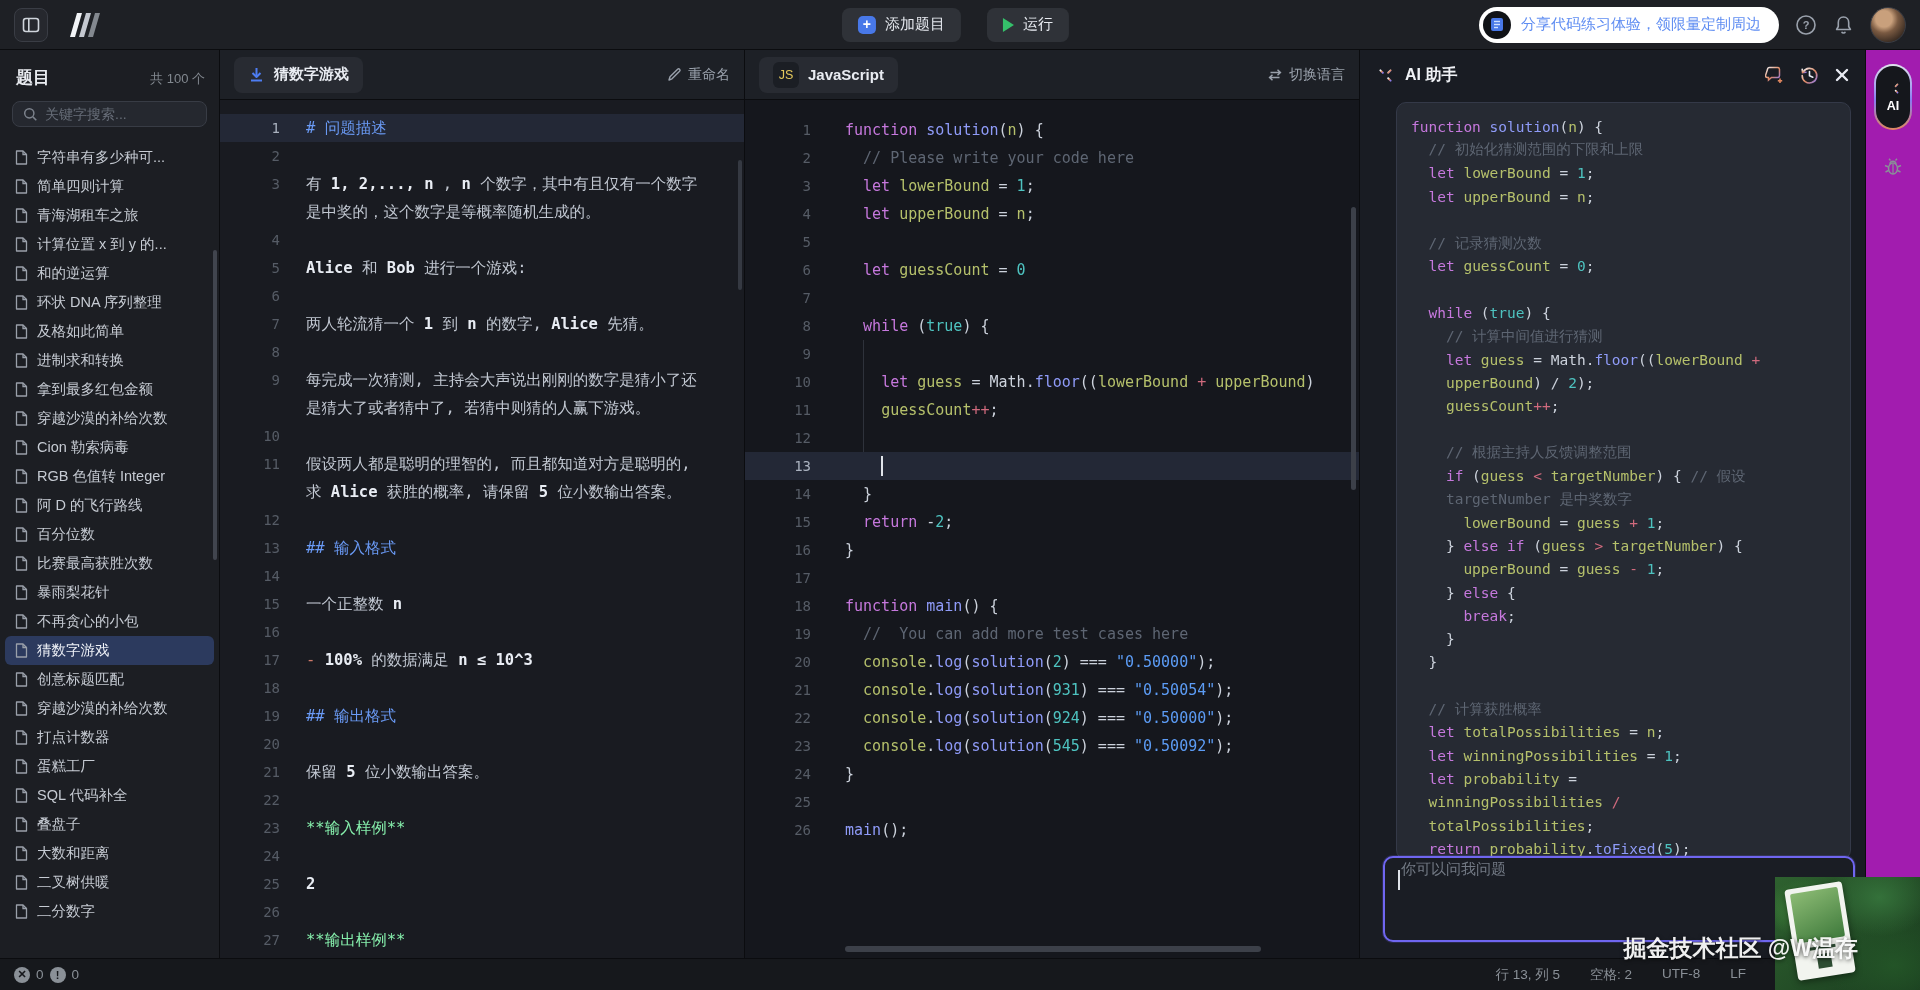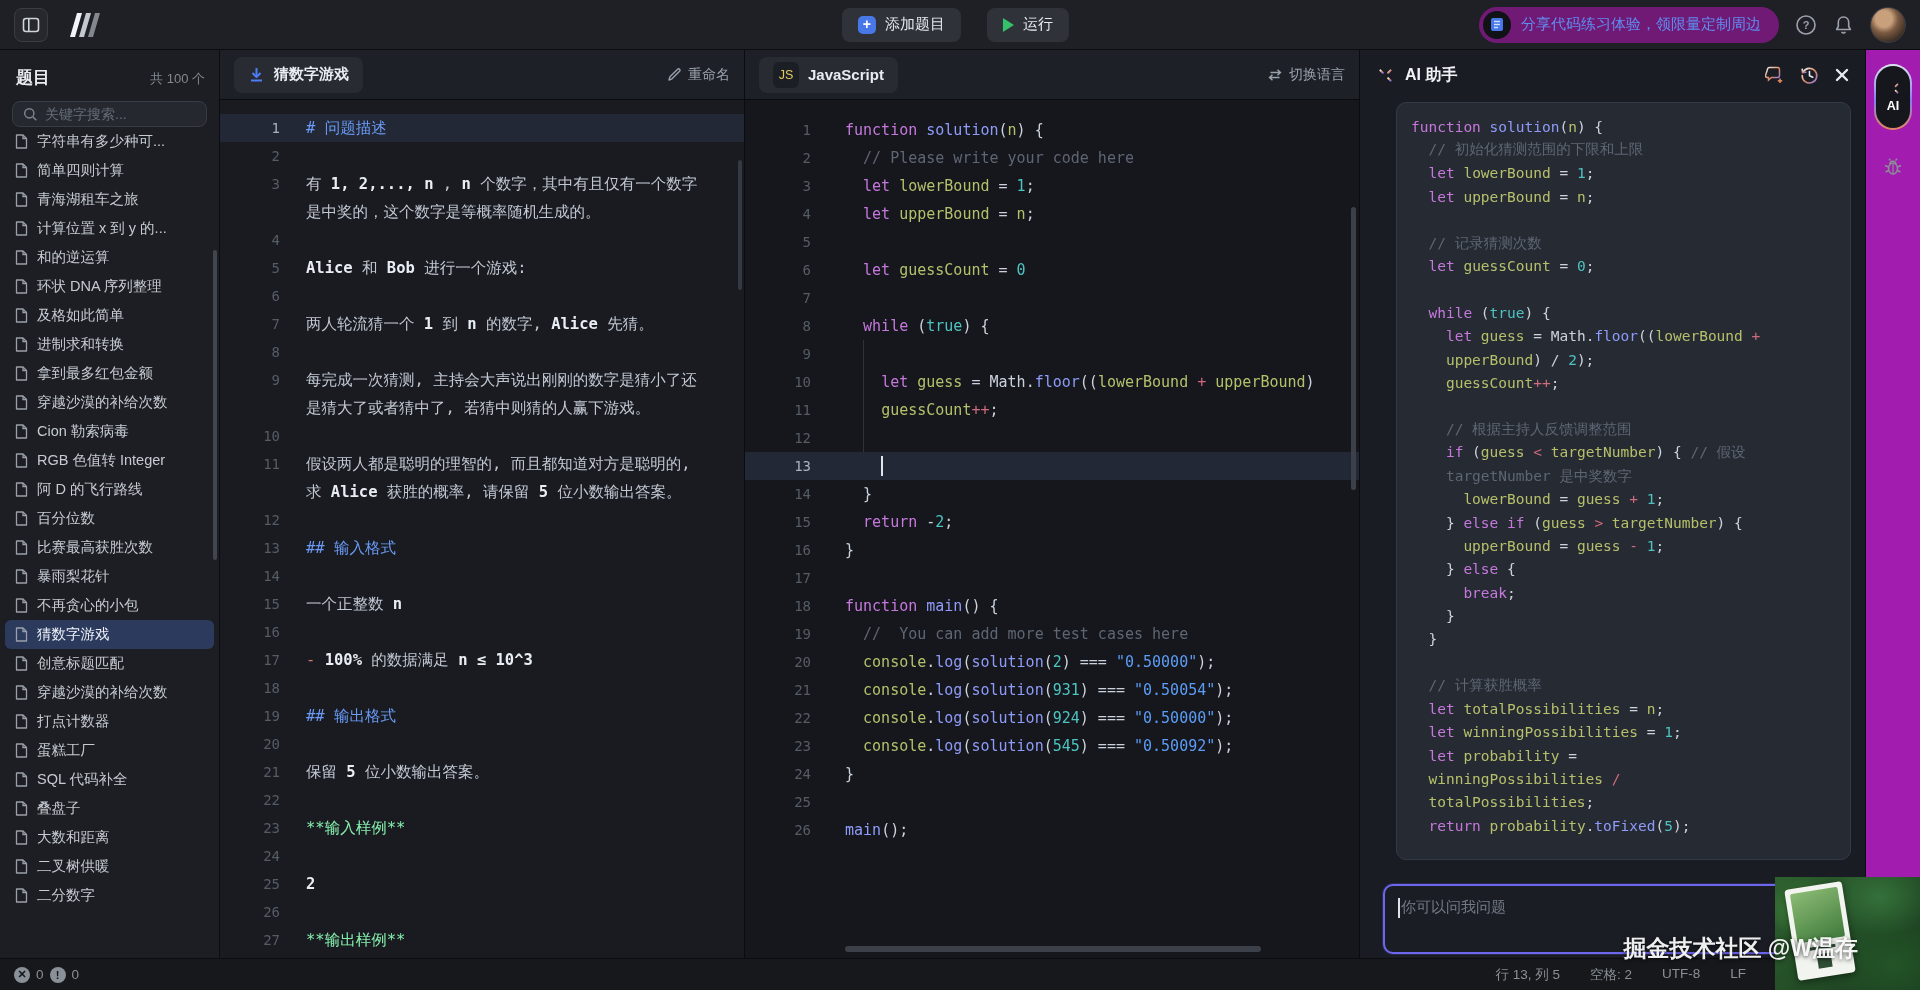--- a/index.html
+++ b/index.html
@@ -9,35 +9,35 @@
 
   
   .topbar{position:absolute;top:0;left:0;right:0;height:50px;background:#1e2025;border-bottom:1px solid #0b0c0f;display:flex;align-items:center;z-index:5}
   .tgl-btn{width:34px;height:34px;margin-left:14px;background:#26282e;border:1px solid #3a3d45;border-radius:8px;display:flex;align-items:center;justify-content:center;cursor:pointer}
   .logo{margin-left:18px;display:flex;align-items:center}
   .center-btns{position:absolute;left:50%;transform:translateX(-52%);display:flex;gap:26px}
   .btn{height:34px;padding:0 16px;background:#2f3238;border-radius:8px;color:#e6e9ef;font-size:15px;display:flex;align-items:center;gap:9px;cursor:pointer}
   .add-ico{width:18px;height:18px;background:#4878e8;border-radius:5px;color:#fff;font-size:14px;font-weight:700;line-height:17px;text-align:center;flex:none}
   .play-ico{width:0;height:0;border-left:11px solid #35c06a;border-top:7px solid transparent;border-bottom:7px solid transparent;flex:none}
   .top-right{position:absolute;right:14px;display:flex;align-items:center;gap:16px}
-  .banner{height:36px;border-radius:18px;background:#701a75;display:flex;align-items:center;padding:0 18px 0 4px;gap:10px;cursor:pointer}
+  .banner{height:36px;border-radius:18px;background:#ffffff;display:flex;align-items:center;padding:0 18px 0 4px;gap:10px;cursor:pointer}
   .banner .bicon{width:28px;height:28px;border-radius:50%;background:#101216;display:flex;align-items:center;justify-content:center}
   .banner .btxt{color:#5f8df2;font-size:15px;white-space:nowrap}
   .icon-btn{display:flex;align-items:center;justify-content:center;cursor:pointer}
   .avatar{width:36px;height:36px;border-radius:50%;border:1px solid #3a3d45;background:radial-gradient(circle at 38% 32%,#c9a07c 0 26%,#7a5a42 45%,#33271f 80%);cursor:pointer}
 
   
   .sidebar{position:absolute;top:50px;left:0;width:220px;bottom:32px;background:#1c1e23;border-right:1px solid #0b0c0f;overflow:hidden}
   .s-head{display:flex;align-items:baseline;justify-content:space-between;padding:16px 14px 10px 16px}
   .s-title{color:#e8ebf0;font-size:17px;font-weight:700}
   .s-count{color:#82888f;font-size:13px}
   .search{margin:2px 12px 0;height:26px;background:#25282f;border:1px solid #383c45;border-radius:8px;display:flex;align-items:center;padding:0 10px;gap:7px}
   .search input{flex:1;min-width:0;background:transparent;border:none;outline:none;color:#cfd4db;font-size:14px;font-family:inherit}
   .search input::placeholder{color:#676d78}
-  .s-list{margin-top:0}
+  .s-list{margin-top:16px}
   .s-item{height:29px;display:flex;align-items:center;gap:9px;padding:0 8px 0 15px;color:#c6cbd3;font-size:14.5px;white-space:nowrap;overflow:hidden;cursor:pointer}
   .s-item.selected{background:#2c3a5e;color:#eef1f7;border-radius:6px;margin:0 5px;padding-left:10px}
   .s-item svg{flex:none}
   .s-scroll{position:absolute;right:2px;top:200px;width:4px;height:310px;background:#41454e;border-radius:2px}
 
   
   .p-head{height:50px;display:flex;align-items:center;justify-content:space-between;padding:0 14px;background:#1d2026;border-bottom:1px solid #0b0c0f}
   .tab-chip{height:36px;background:#282b32;border-radius:8px;display:flex;align-items:center;gap:9px;padding:0 14px;cursor:pointer}
   .tab-chip .ttl{color:#e9ecf2;font-size:15px;font-weight:700;white-space:nowrap}
   .ghost{color:#9aa1ac;font-size:14px;display:flex;align-items:center;gap:6px;cursor:pointer;white-space:nowrap}
@@ -79,21 +79,21 @@
   .hscroll{position:absolute;left:100px;bottom:6px;height:6px;width:416px;background:#3c4049;border-radius:3px}
 
   
   .ai-panel{position:absolute;top:50px;left:1360px;width:505px;bottom:32px;background:#191c23}
   .ai-head{height:50px;display:flex;align-items:center;gap:10px;padding:0 16px}
   .ai-title{color:#f0f2f6;font-size:16px;font-weight:700}
   .ai-head-icons{margin-left:auto;display:flex;align-items:center;gap:16px}
   .ai-block{position:absolute;top:52px;left:36px;width:455px;height:758px;background:#262a33;border:1px solid #343948;border-radius:10px;padding:12px 14px;overflow:hidden}
   .ai-block .crow{height:23.3px}
   .ai-block .lt{padding-left:0;font-size:14.5px}
-  .ai-input-wrap{position:absolute;left:23px;right:10px;bottom:4px;height:70px;background:#1a1d24;border:2px solid #6f66f0;border-radius:10px;box-shadow:0 0 0 1px rgba(111,102,240,.2);padding:12px 12px}
+  .ai-input-wrap{position:absolute;left:23px;right:10px;bottom:16px;height:86px;background:#1a1d24;border:2px solid #6f66f0;border-radius:10px;box-shadow:0 0 0 1px rgba(111,102,240,.2);padding:2px 12px}
   .ai-input-wrap input{width:100%;background:transparent;border:none;outline:none;color:#cfd4db;font-size:15px;font-family:inherit;padding-left:4px}
   .ai-input-wrap input::placeholder{color:#737a85}
   .ai-caret{position:absolute;left:13px;top:12px;width:1.5px;height:20px;background:#dfe3ea}
 
   
   .right-strip{position:absolute;top:50px;right:0;width:55px;bottom:32px;background:#a21caf;border-left:1px solid #0b0c0f}
   .ai-pill{margin:14px auto 0;width:38px;height:66px;border-radius:19px;padding:2px;background:linear-gradient(180deg,#dfe3ec,#8a7bf0 55%,#e0875f);cursor:pointer}
   .ai-pill-in{width:100%;height:100%;border-radius:17px;background:#15171c;display:flex;flex-direction:column;align-items:center;justify-content:center;gap:3px}
   .ai-pill-label{color:#fff;font-weight:700;font-size:12.5px}
   .bug-wrap{margin-top:26px;display:flex;justify-content:center;cursor:pointer}
@@ -529,20 +529,21 @@
     <div class="ai-block" id="ai-code">
         <div class="crow"><span class="lt"><span class="t-k">function</span><span class="t-d"> </span><span class="t-f">solution</span><span class="t-d">(</span><span class="t-v">n</span><span class="t-d">) {</span></span></div>
         <div class="crow"><span class="lt"><span class="t-d">  </span><span class="t-c">// 初始化猜测范围的下限和上限</span></span></div>
         <div class="crow"><span class="lt"><span class="t-d">  </span><span class="t-k">let</span><span class="t-d"> </span><span class="t-v">lowerBound</span><span class="t-d"> = </span><span class="t-n">1</span><span class="t-d">;</span></span></div>
         <div class="crow"><span class="lt"><span class="t-d">  </span><span class="t-k">let</span><span class="t-d"> </span><span class="t-v">upperBound</span><span class="t-d"> = </span><span class="t-v">n</span><span class="t-d">;</span></span></div>
         <div class="crow"><span class="lt"></span></div>
         <div class="crow"><span class="lt"><span class="t-d">  </span><span class="t-c">// 记录猜测次数</span></span></div>
         <div class="crow"><span class="lt"><span class="t-d">  </span><span class="t-k">let</span><span class="t-d"> </span><span class="t-v">guessCount</span><span class="t-d"> = </span><span class="t-n">0</span><span class="t-d">;</span></span></div>
         <div class="crow"><span class="lt"></span></div>
         <div class="crow"><span class="lt"><span class="t-d">  </span><span class="t-k">while</span><span class="t-d"> (</span><span class="t-n">true</span><span class="t-d">) {</span></span></div>
+        <div class="crow"><span class="lt"><span class="t-d">    </span><span class="t-c">// 计算中间值进行猜测</span></span></div>
         <div class="crow"><span class="lt"><span class="t-d">    </span><span class="t-k">let</span><span class="t-d"> </span><span class="t-v">guess</span><span class="t-d"> = </span><span class="t-d">Math</span><span class="t-d">.</span><span class="t-f">floor</span><span class="t-d">((</span><span class="t-v">lowerBound</span><span class="t-d"> </span><span class="t-o">+</span></span></div>
         <div class="crow"><span class="lt"><span class="t-d">    </span><span class="t-v">upperBound</span><span class="t-d">) / </span><span class="t-n">2</span><span class="t-d">);</span></span></div>
         <div class="crow"><span class="lt"><span class="t-d">    </span><span class="t-v">guessCount</span><span class="t-o">++</span><span class="t-d">;</span></span></div>
         <div class="crow"><span class="lt"></span></div>
         <div class="crow"><span class="lt"><span class="t-d">    </span><span class="t-c">// 根据主持人反馈调整范围</span></span></div>
         <div class="crow"><span class="lt"><span class="t-d">    </span><span class="t-k">if</span><span class="t-d"> (</span><span class="t-v">guess</span><span class="t-d"> </span><span class="t-o">&lt;</span><span class="t-d"> </span><span class="t-v">targetNumber</span><span class="t-d">) { </span><span class="t-c">// 假设</span></span></div>
         <div class="crow"><span class="lt"><span class="t-d">    </span><span class="t-c">targetNumber 是中奖数字</span></span></div>
         <div class="crow"><span class="lt"><span class="t-d">      </span><span class="t-v">lowerBound</span><span class="t-d"> = </span><span class="t-v">guess</span><span class="t-d"> </span><span class="t-o">+</span><span class="t-d"> </span><span class="t-n">1</span><span class="t-d">;</span></span></div>
         <div class="crow"><span class="lt"><span class="t-d">    } </span><span class="t-k">else</span><span class="t-d"> </span><span class="t-k">if</span><span class="t-d"> (</span><span class="t-v">guess</span><span class="t-d"> </span><span class="t-o">&gt;</span><span class="t-d"> </span><span class="t-v">targetNumber</span><span class="t-d">) {</span></span></div>
         <div class="crow"><span class="lt"><span class="t-d">      </span><span class="t-v">upperBound</span><span class="t-d"> = </span><span class="t-v">guess</span><span class="t-d"> </span><span class="t-o">-</span><span class="t-d"> </span><span class="t-n">1</span><span class="t-d">;</span></span></div>

